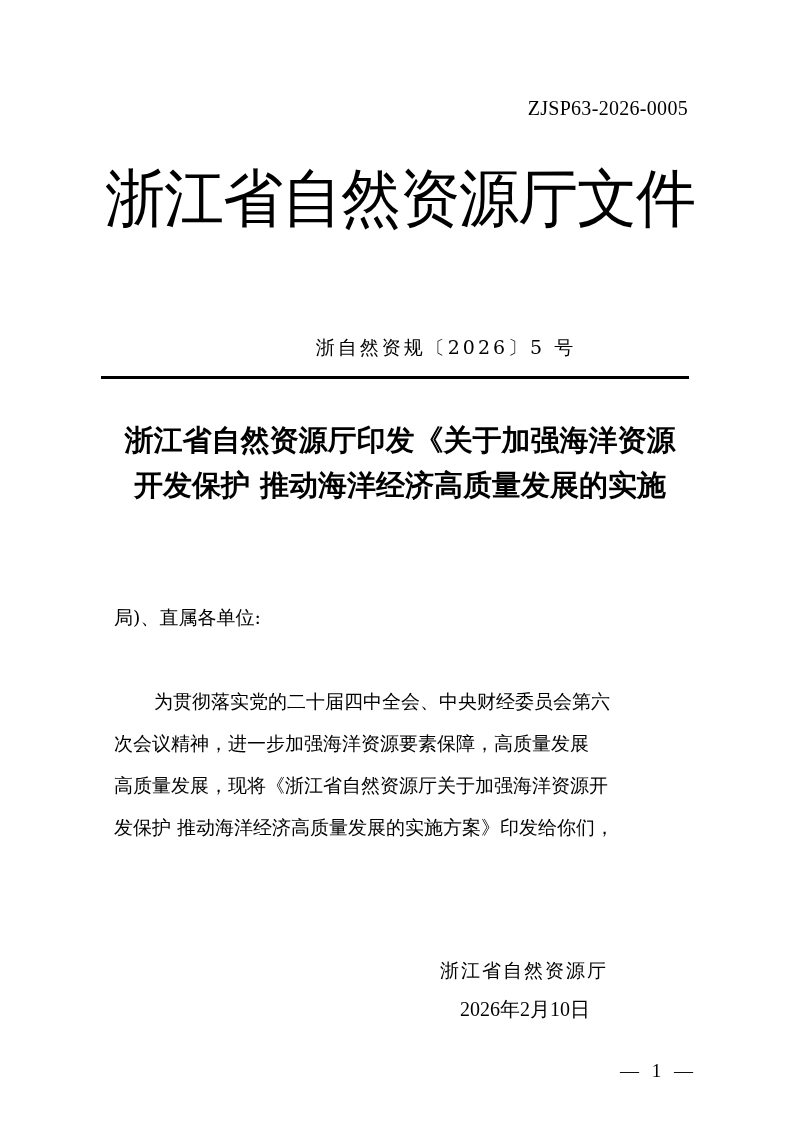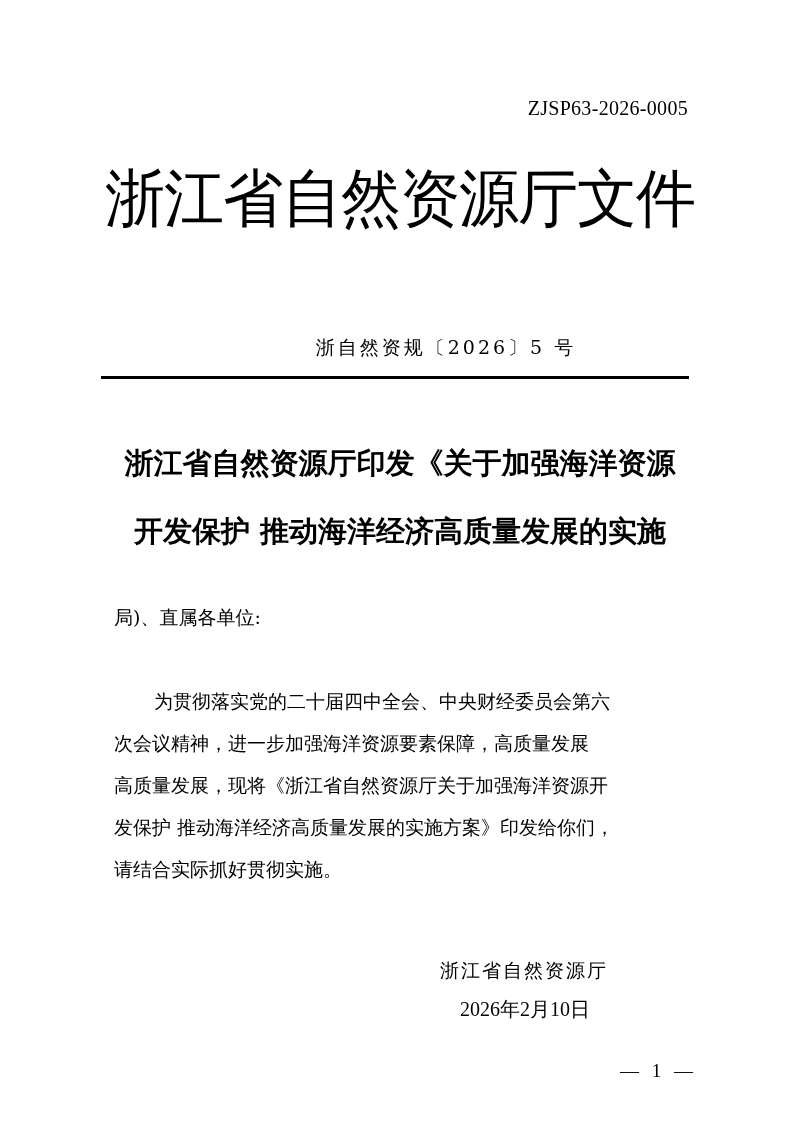--- a/index.html
+++ b/index.html
@@ -22,21 +22,21 @@
       font-size: 19px; letter-spacing: 3px; padding-left: 46px;
     }
     .divider {
       left: 101px; top: 376px; width: 588px; height: 3px; background: #000;
     }
     .title {
       left: 100px; width: 600px; top: 418px; text-align: center;
       font-family: "DejaVu Serif", "Liberation Serif", serif;
       font-size: 29px; font-weight: bold; line-height: 45px;
     }
-    .title div { white-space: nowrap; margin-top: 23px; }
+    .title div { white-space: nowrap; }
     .body {
       left: 114px; width: 574px;
       font-family: "DejaVu Serif", "Liberation Serif", serif;
       font-size: 19px; line-height: 42px;
     }
     .addressee { top: 596px; }
     .paragraph { top: 680px; }
     .line { white-space: nowrap; display: block; }
     .indent { padding-left: 40px; }
     .signature {
@@ -73,20 +73,19 @@
 
 <div class="abs body addressee">
   <span class="line">局)、直属各单位:</span>
 </div>
 
 <div class="abs body paragraph">
   <span class="line indent">为贯彻落实党的二十届四中全会、中央财经委员会第六</span>
   <span class="line">次会议精神，进一步加强海洋资源要素保障，高质量发展</span>
   <span class="line">高质量发展，现将《浙江省自然资源厅关于加强海洋资源开</span>
   <span class="line">发保护 推动海洋经济高质量发展的实施方案》印发给你们，</span>
-  <span class="line">请结合实际抓好贯彻实施。</span>
 </div>
 
 <div class="abs signature">浙江省自然资源厅</div>
 
 <div class="abs date">2026年2月10日</div>
 
 <div class="abs page-number">— 1 —</div>
 
 </body></html>

